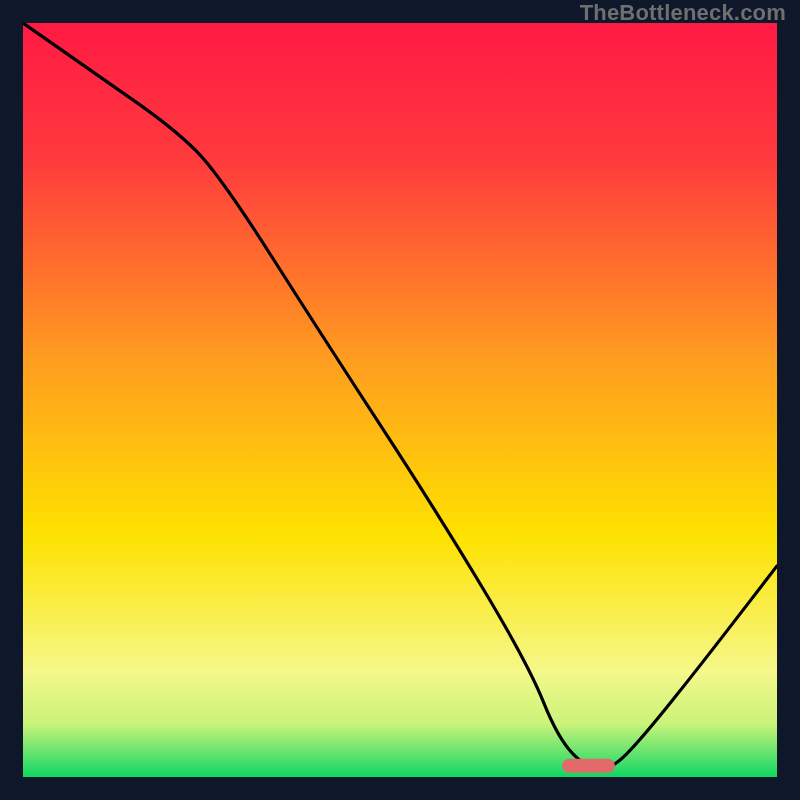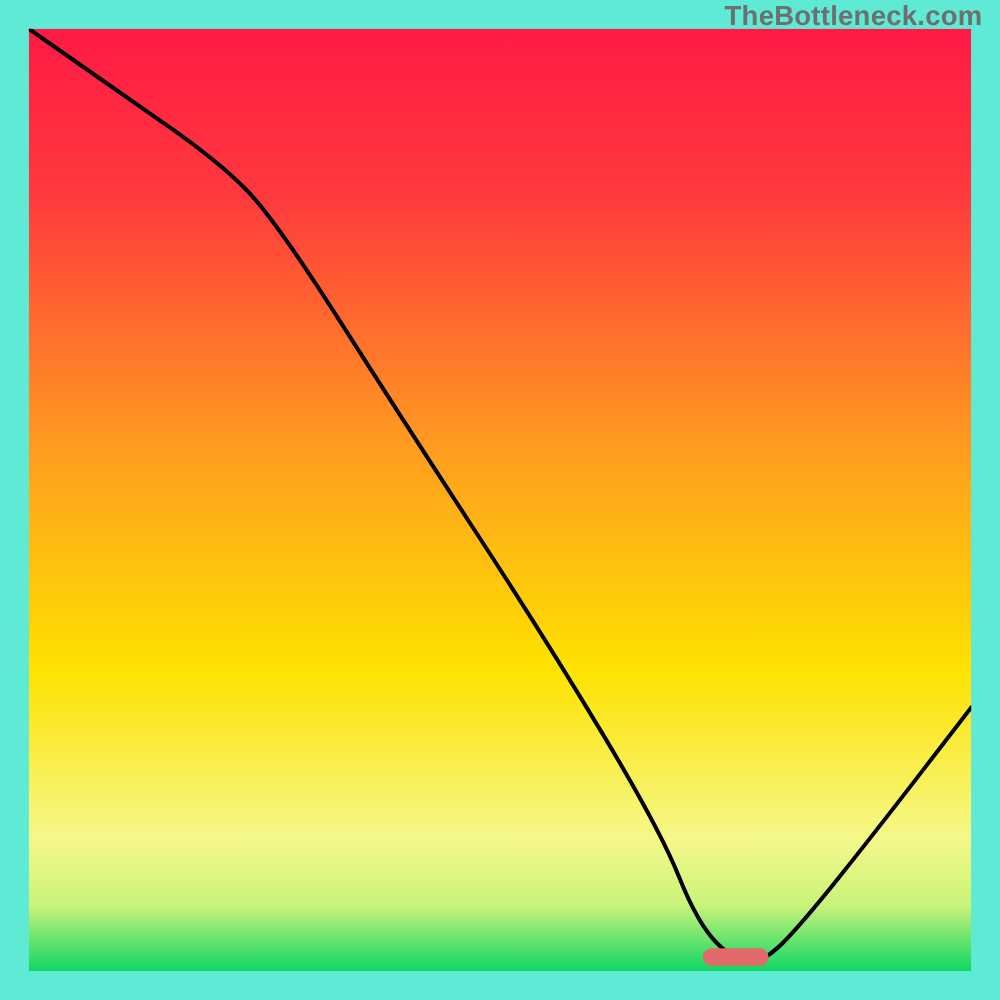--- a/index.html
+++ b/index.html
@@ -7,21 +7,21 @@
     padding: 0;
     width: 800px;
     height: 800px;
     background: #000;
     font-family: Arial, Helvetica, sans-serif;
     overflow: hidden;
   }
   .frame {
     position: absolute;
     inset: 0;
-    background: #5eead4;
+    background: #0f172a;
   }
   .watermark {
     position: absolute;
     top: 0;
     right: 14px;
     color: #6f6f6f;
     font-size: 22px;
     font-weight: 600;
     white-space: nowrap;
     letter-spacing: 0.2px;

